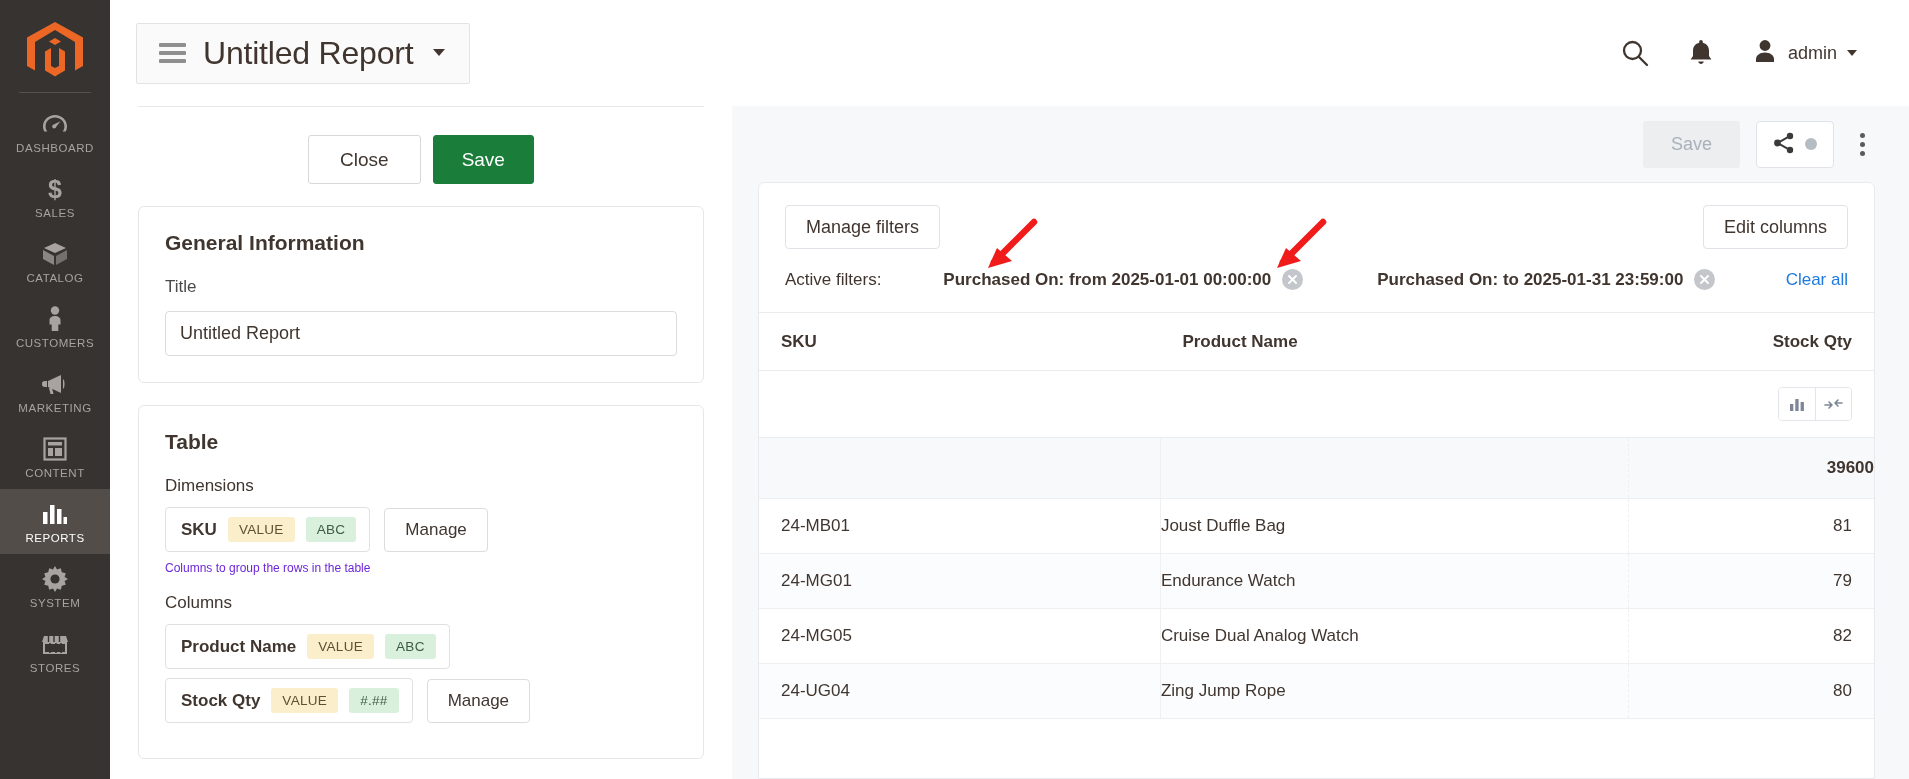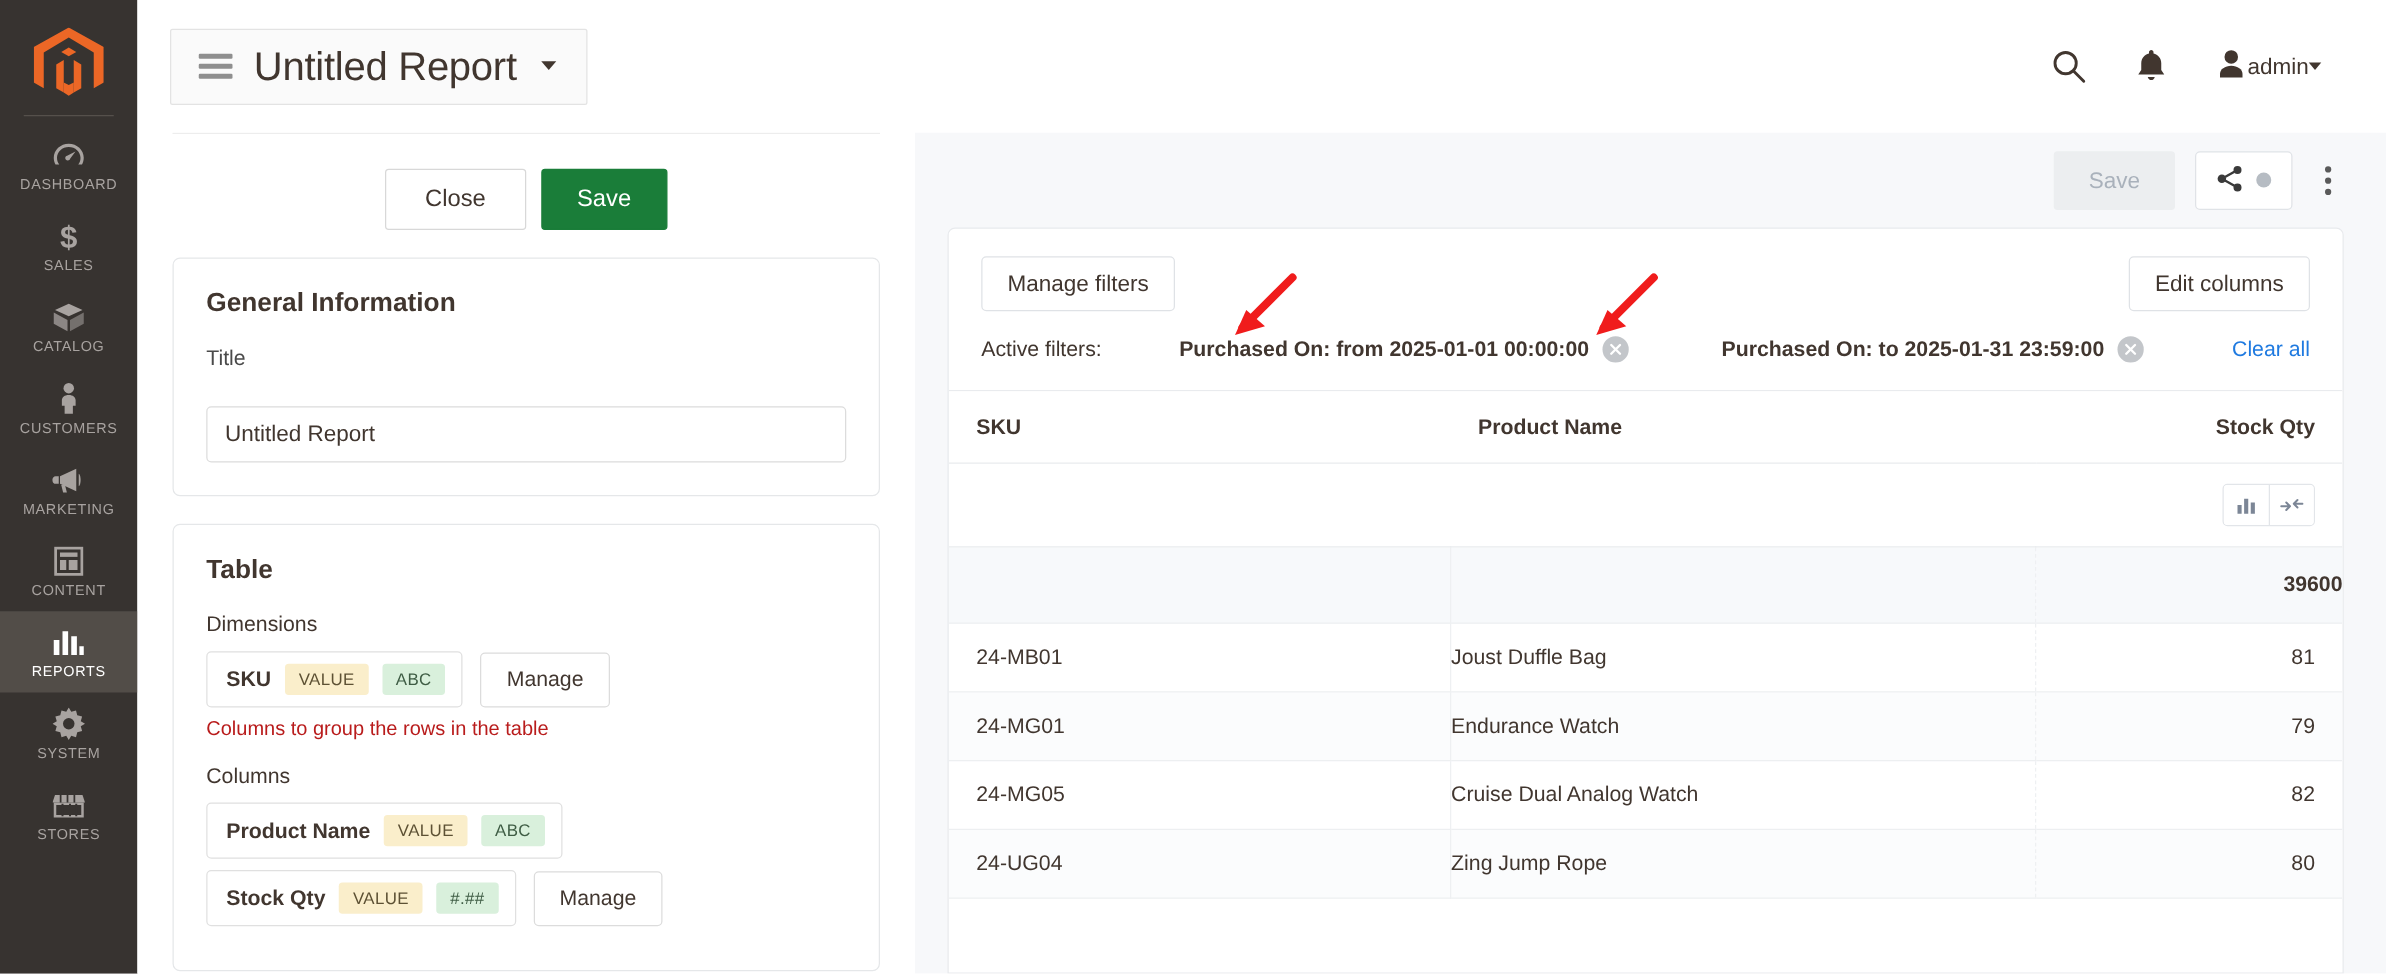--- a/index.html
+++ b/index.html
@@ -50,21 +50,21 @@
     border: 1px solid #e3e3e3; background: #fafafa;
     padding: 13px 24px 14px 22px; border-radius: 2px;
   }
   .hamburger { display: flex; flex-direction: column; gap: 4px; width: 27px; cursor: pointer; }
   .hamburger i { display: block; height: 4px; background: #8f8f8f; border-radius: 1px; }
   .report-title { font-size: 32px; color: #41362f; font-weight: 400; line-height: 1; letter-spacing: -0.2px; }
   .caret-down { width: 0; height: 0; border-left: 6px solid transparent; border-right: 6px solid transparent; border-top: 7px solid #41362f; margin-left: 3px; }
 
   .topbar-right { display: flex; align-items: center; gap: 38px; }
   .icon-btn { cursor: pointer; display: flex; align-items: center; justify-content: center; }
-  .user-chip { display: flex; align-items: center; cursor: pointer; }
+  .user-chip { display: flex; align-items: center; gap: 10px; cursor: pointer; }
   .user-name { font-size: 18px; color: #41362f; }
   .caret-small { width: 0; height: 0; border-left: 5px solid transparent; border-right: 5px solid transparent; border-top: 6px solid #41362f; }
 
   
   .body-split { flex: 1; display: flex; min-height: 0; }
 
   
   .editor {
     width: 622px; flex: 0 0 622px; background: #ffffff;
     display: flex; flex-direction: column; overflow: hidden;
@@ -83,21 +83,21 @@
   }
   .btn-save-green {
     background: #1a7d39; border: 1px solid #1a7d39; color: #ffffff;
     padding: 14px 28px;
   }
   .panel {
     margin: 0 28px 22px 28px; border: 1px solid #e5e7e9; border-radius: 6px;
     background: #ffffff; padding: 24px 26px 26px 26px;
   }
   .panel-title { font-size: 21px; font-weight: bold; color: #41362f; margin-bottom: 22px; }
-  .field-label { font-size: 17px; color: #4a4a4a; margin-bottom: 28px; }
+  .field-label { font-size: 17px; color: #4a4a4a; margin-bottom: 14px; }
   .text-input {
     width: 100%; border: 1px solid #dcdcdc; border-radius: 4px;
     padding: 11px 14px; font-size: 18px; color: #41362f;
     font-family: "Liberation Sans", sans-serif; background: #fff; outline: none;
   }
   .sub-label { font-size: 17px; color: #41362f; margin: 0 0 11px 0; }
   .chip-row { display: flex; align-items: center; gap: 14px; margin-bottom: 9px; }
   .chip {
     display: inline-flex; align-items: center; gap: 11px;
     border: 1px solid #e0e0e0; border-radius: 4px;
@@ -105,21 +105,21 @@
   }
   .chip-name { font-size: 17px; font-weight: bold; color: #41362f; }
   .badge { font-size: 13.5px; padding: 5px 11px; border-radius: 3px; letter-spacing: 0.3px; }
   .badge-value { background: #faeecb; color: #5d5134; }
   .badge-type { background: #d9f0dc; color: #3e5c44; }
   .btn-manage {
     border: 1px solid #dcdcdc; background: #fff; border-radius: 4px;
     padding: 11px 20px; font-size: 17px; color: #41362f; cursor: pointer;
     font-family: "Liberation Sans", sans-serif;
   }
-  .hint { font-size: 16px; color: #b91c1c; margin: 4px 0 18px 0; }
+  .hint { font-size: 12px; color: #6d28d9; margin: 4px 0 18px 0; }
 
   
   .preview { flex: 1; background: #f7f8fa; display: flex; flex-direction: column; min-width: 0; overflow: hidden; }
   .preview-top {
     height: 76px; flex: 0 0 76px; display: flex; align-items: center;
     justify-content: flex-end; gap: 16px; padding: 0 34px 0 0;
   }
   .btn-save-disabled {
     background: #eceef0; border: none; color: #a9b1bb; border-radius: 3px;
     padding: 13px 28px; font-size: 18px; cursor: default;

